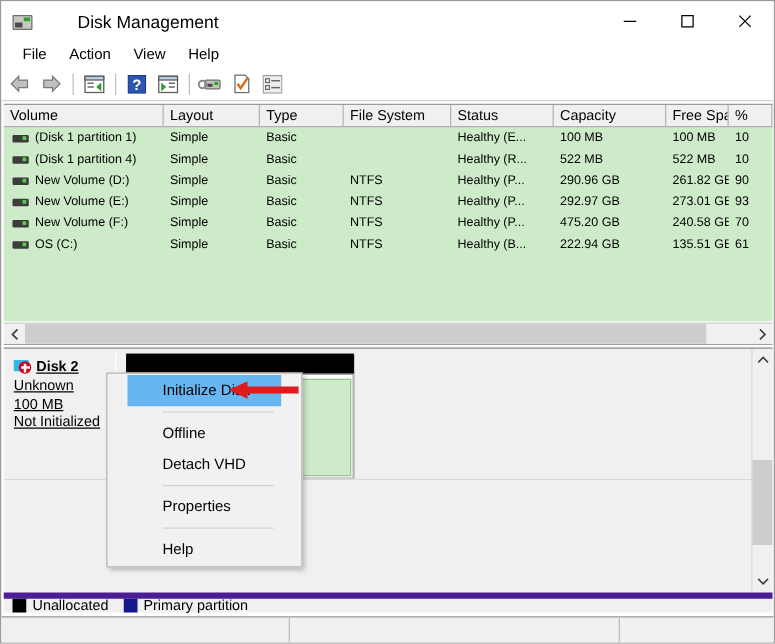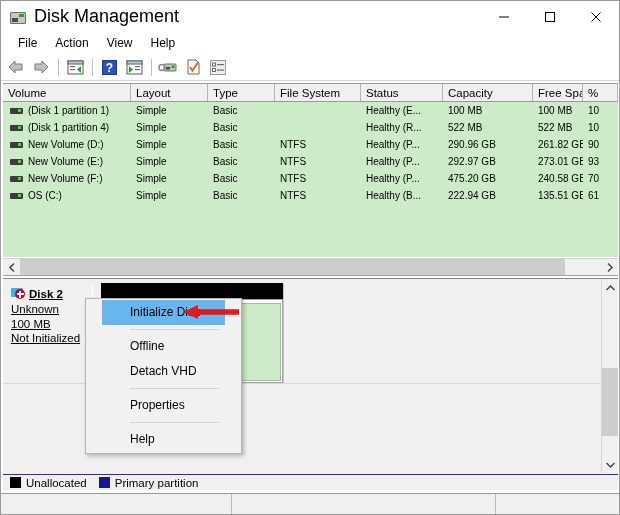--- a/index.html
+++ b/index.html
@@ -42,22 +42,22 @@
     position: absolute; left: 2px; top: 9px;
     width: 6px; height: 4px;
     background: #4a4a4a;
   }
   .app-icon .led {
     position: absolute; left: 9px; top: 5px;
     width: 5px; height: 3px;
     background: #2aa02a;
   }
   .title-text {
-    font-size: 18px; color: #000000;
-    flex: 1 1 auto; white-space: nowrap;
+    font-size: 14px; color: #000000;
+    flex: 1 1 auto; white-space: nowrap; margin-left: 28px;
   }
   .winbtns { display: flex; height: 31px; }
   .winbtn {
     width: 46px; height: 31px;
     display: flex; align-items: center; justify-content: center;
     color: #000; font-size: 12px;
   }
   .winbtn svg { display: block; }
 
   
@@ -301,21 +301,21 @@
   .red-arrow {
     position: absolute; left: 182px; top: 303px;
     width: 56px; height: 16px; z-index: 50;
   }
 
   
   .legend {
     position: absolute; left: 2px; top: 473px;
     width: 615px; height: 16px;
     background: #f0f0f0;
-    border-top: 1px solid #4c1d95;
+    border-top: 5px solid #4c1d95;
     display: flex; align-items: center;
     padding-left: 7px;
   }
   .lg-swatch {
     width: 11px; height: 11px; margin-right: 5px; flex: 0 0 auto;
   }
   .lg-label { font-size: 11.5px; color: #000; margin-right: 12px; white-space: nowrap; }
 
   .statusbar {
     position: absolute; left: 0; bottom: 0;

